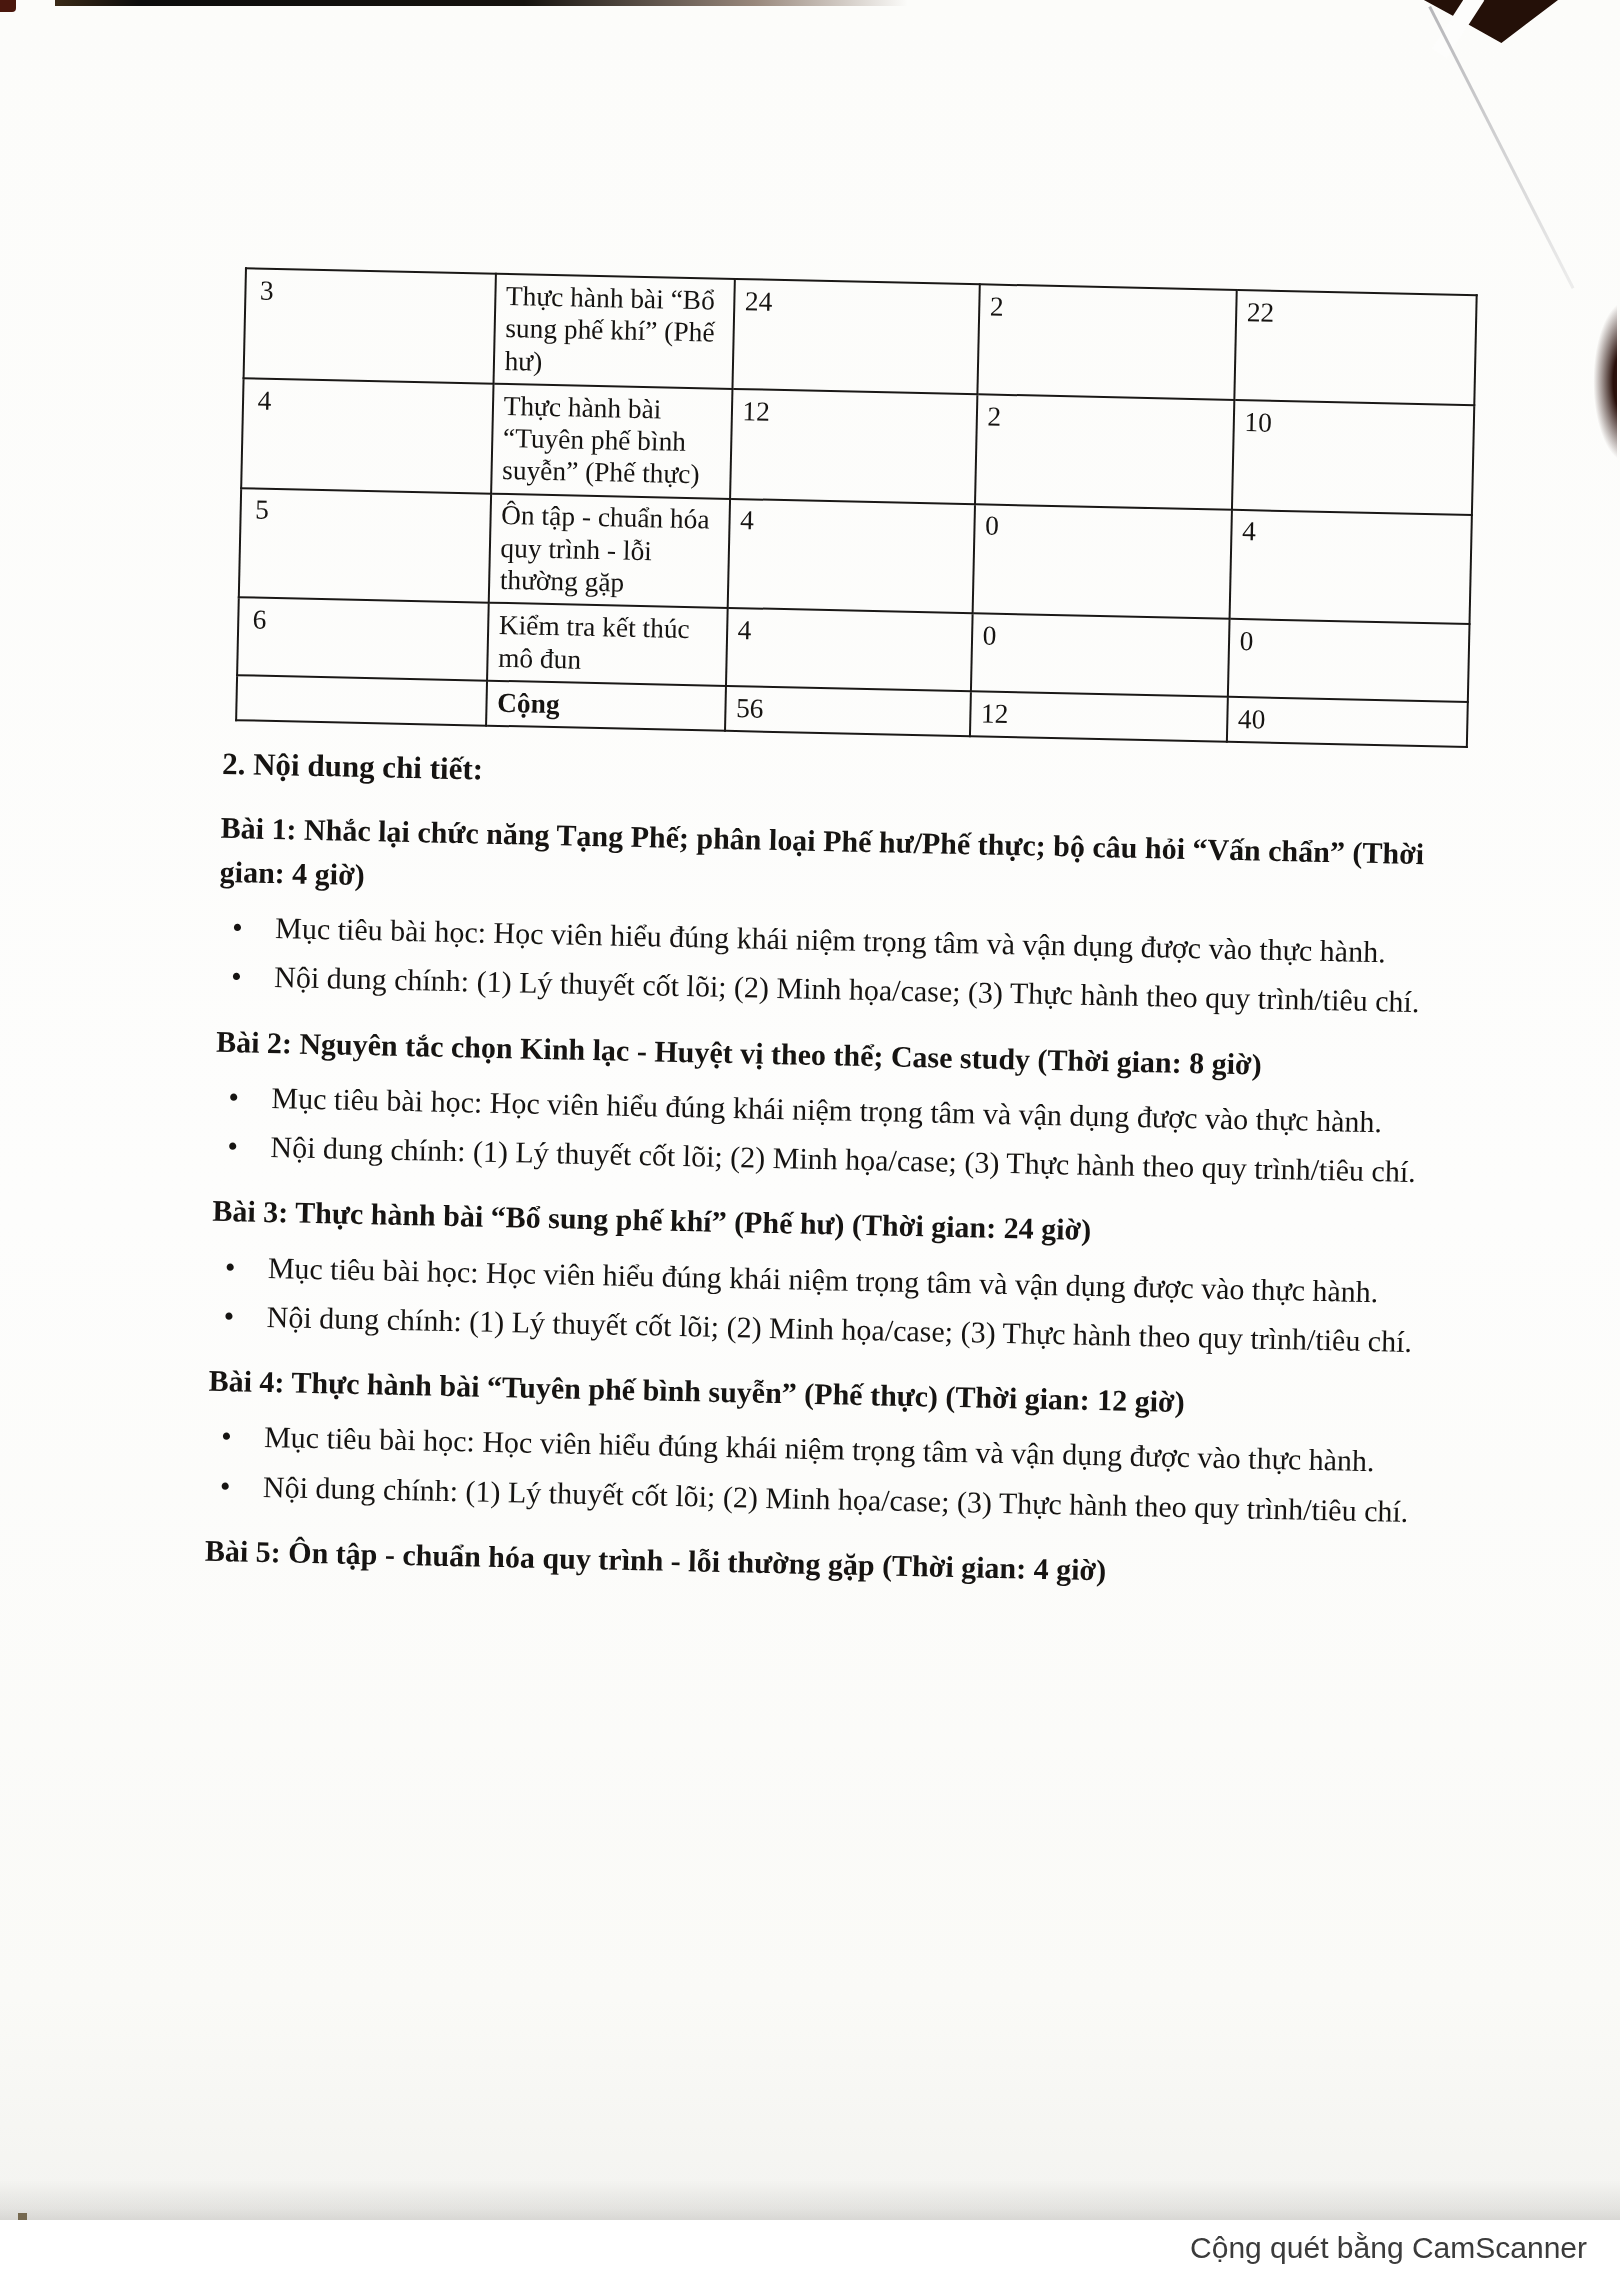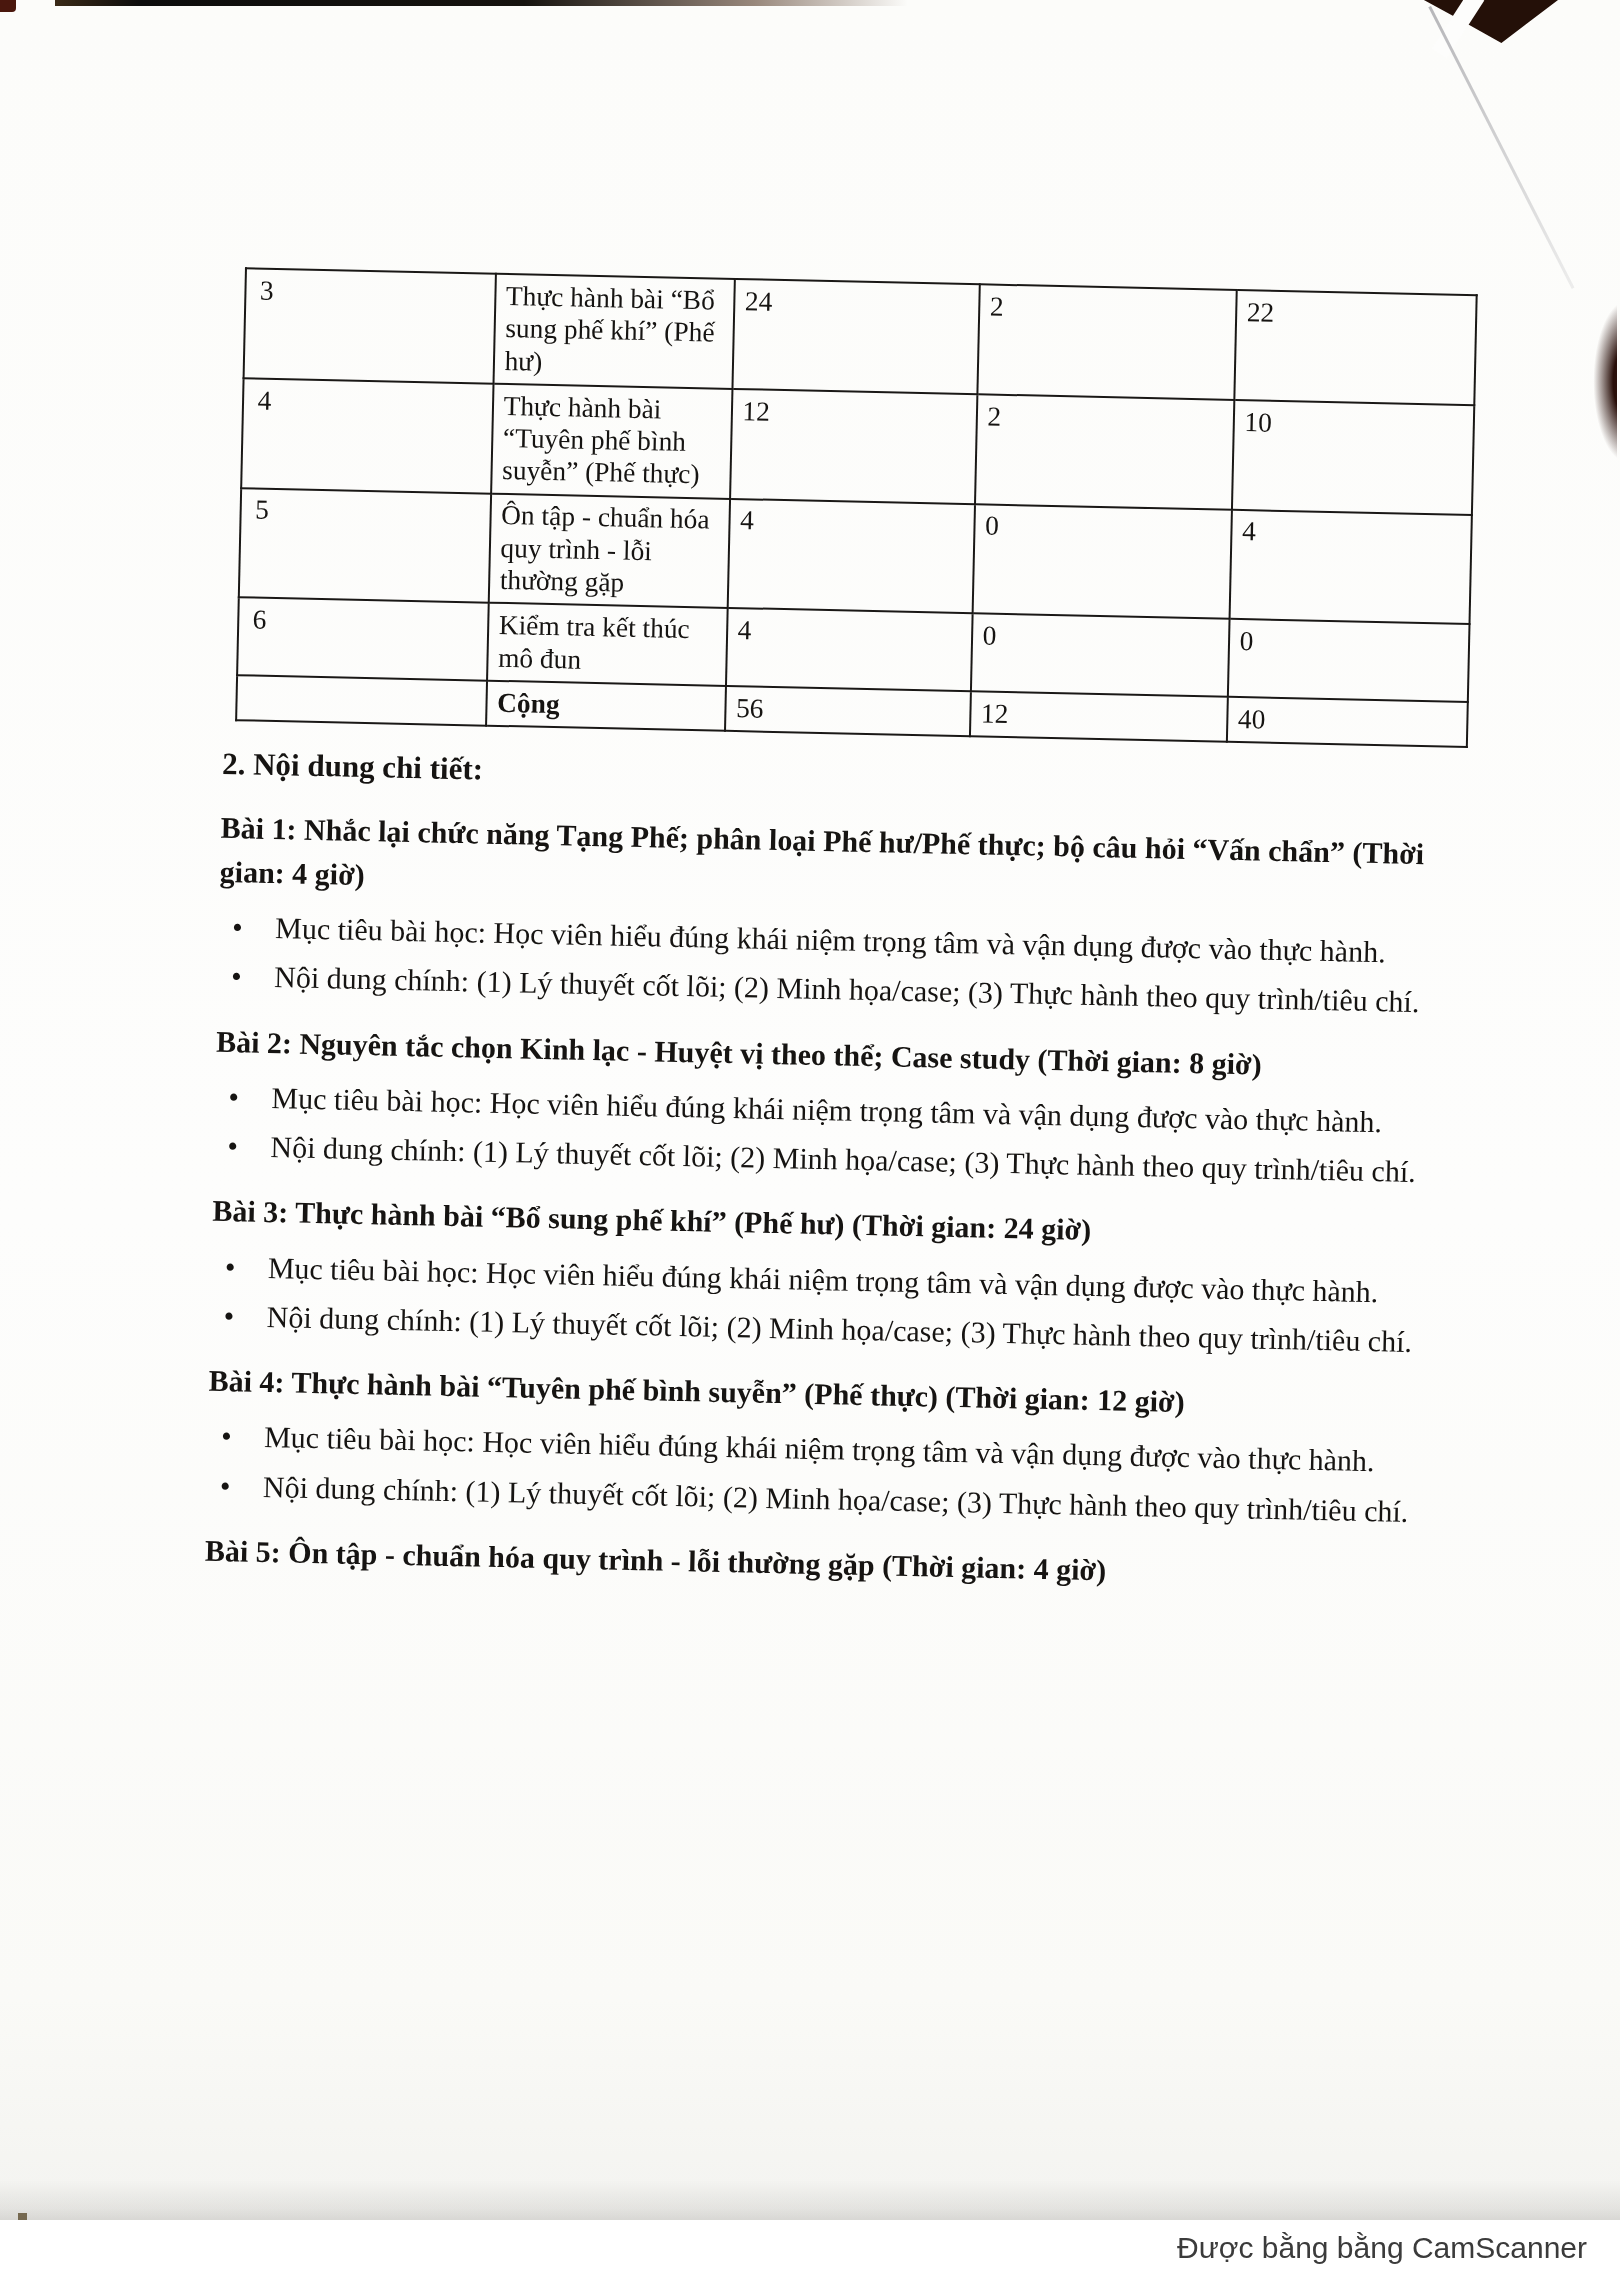--- a/index.html
+++ b/index.html
@@ -203,14 +203,14 @@
             <span class="btext">Nội dung chính: (1) Lý thuyết cốt lõi; (2) Minh họa/case; (3) Thực hành theo quy trình/tiêu chí.</span>
           </li>
         </ul>
       </section>
       <section>
         <h3 class="lesson-heading">Bài 5: Ôn tập - chuẩn hóa quy trình - lỗi thường gặp (Thời gian: 4 giờ)</h3>
       </section>
     </div>
 </div>
 
-<div class="cam-footer">Được bằng bằng CamScanner</div>
+<div class="cam-footer">Cộng quét bằng CamScanner</div>
 
 
 </body></html>

